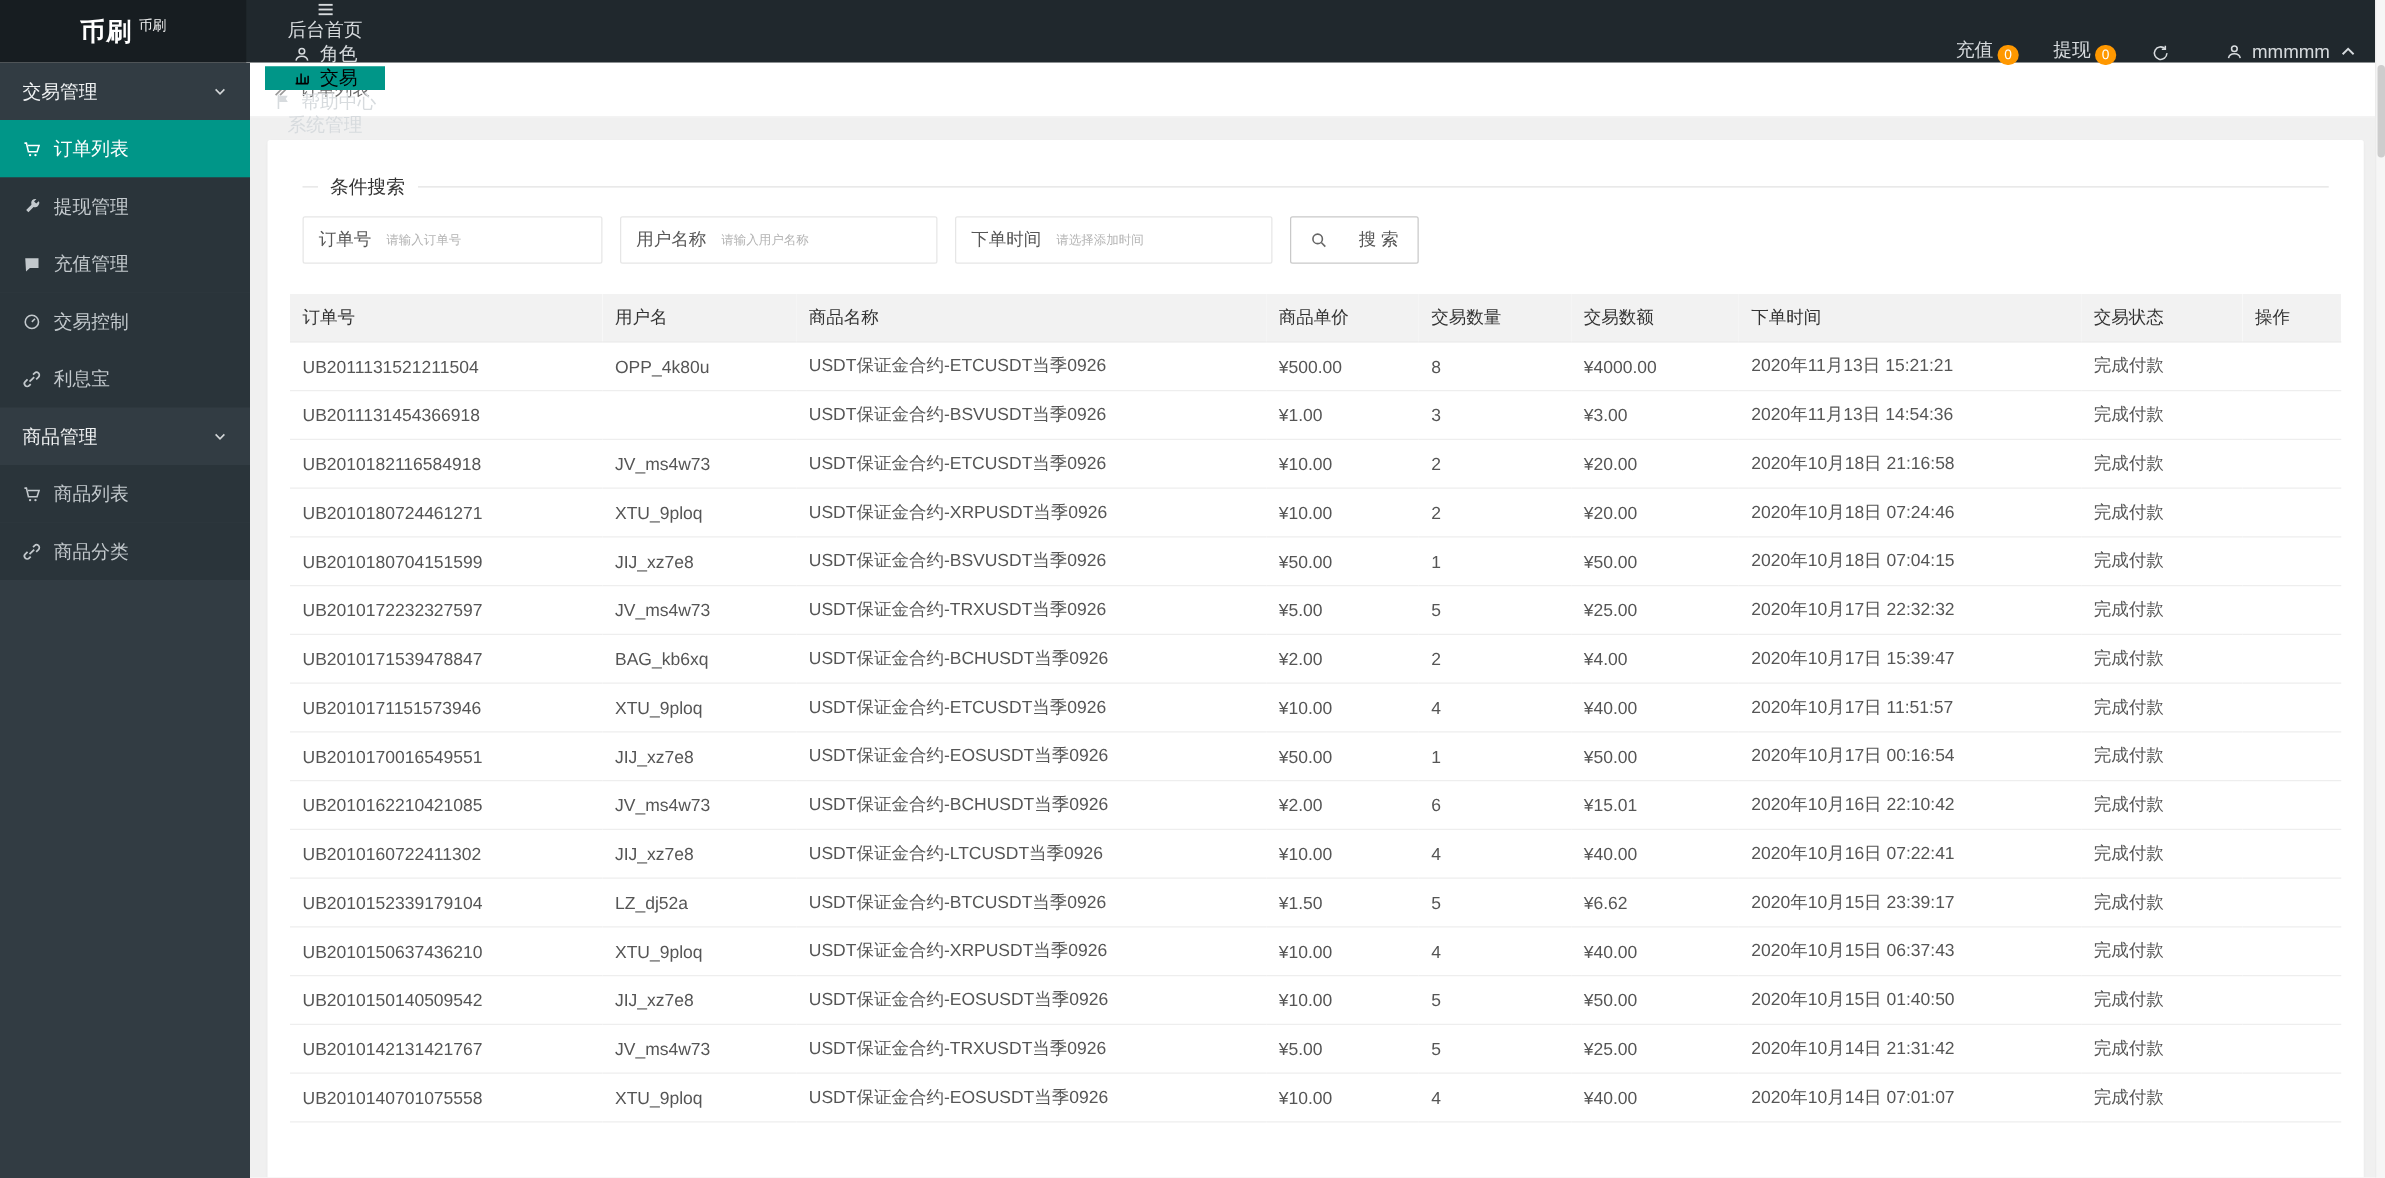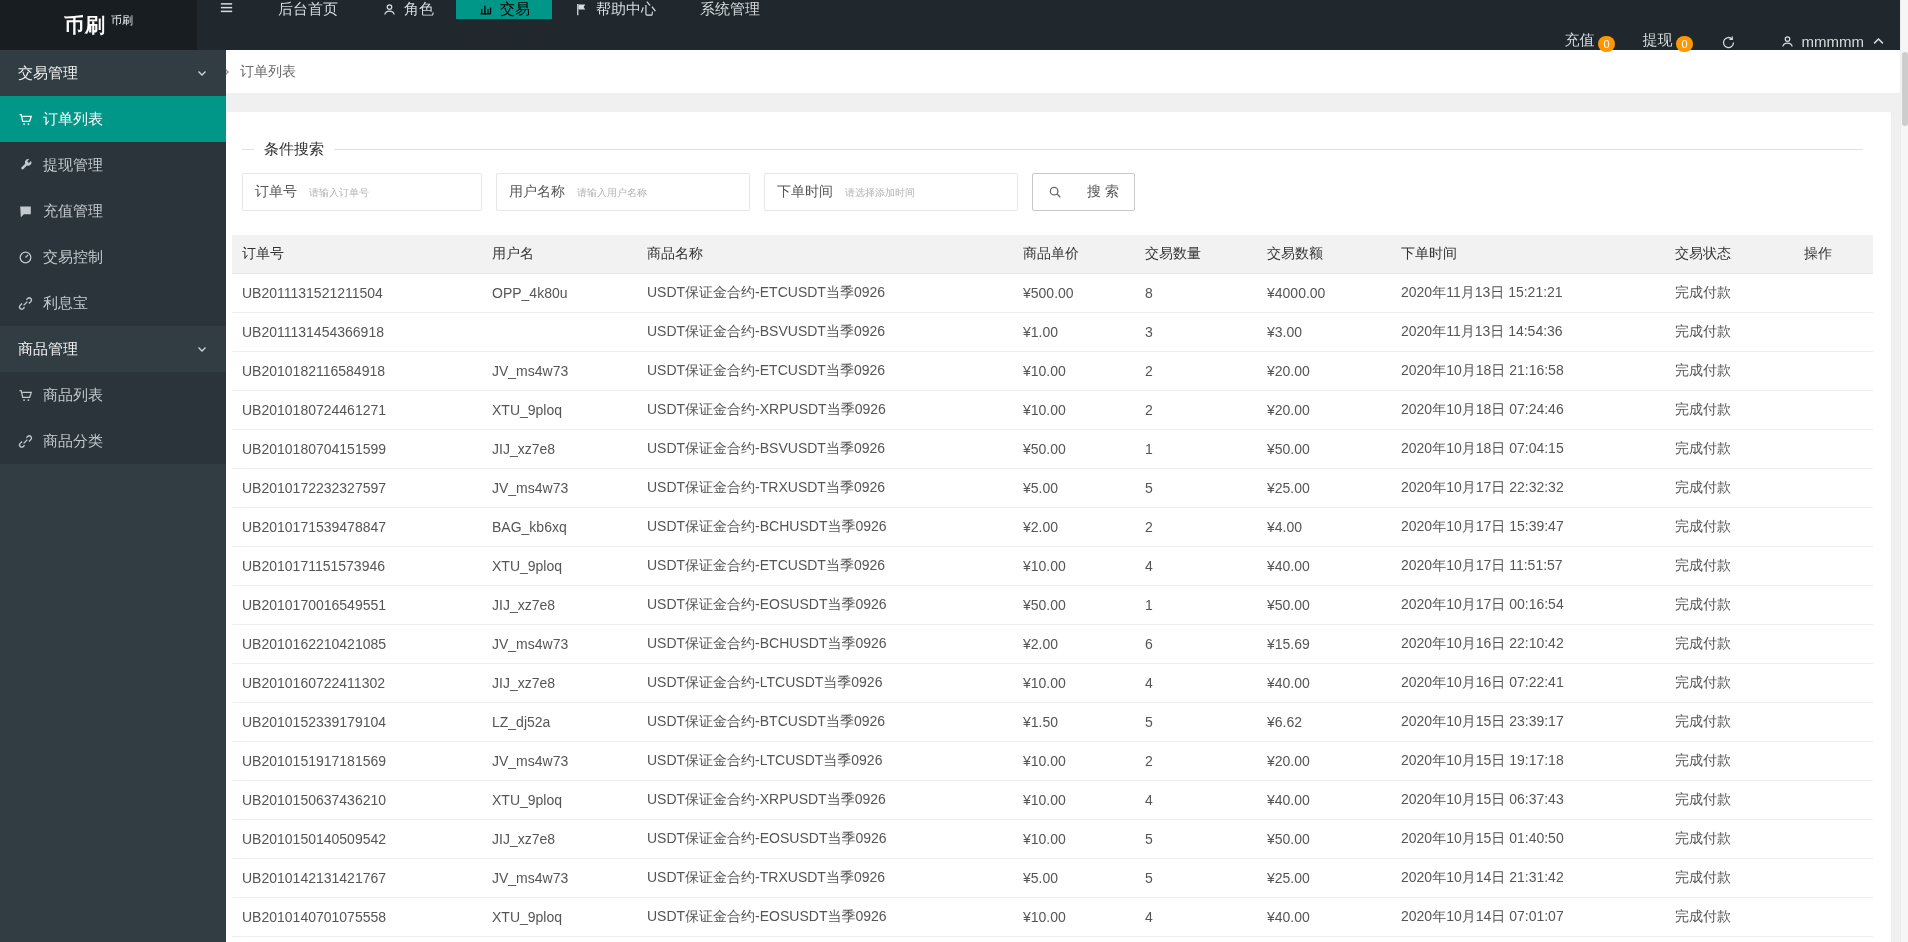--- a/index.html
+++ b/index.html
@@ -26,41 +26,41 @@
     background:var(--topbar-bg); color:#d7dbde;
     display:flex; align-items:stretch; z-index:10;
   }
   .logo{
     width:197px; background:var(--logo-bg); color:#fff;
     display:flex; align-items:center; justify-content:center;
     flex:0 0 197px; cursor:pointer;
   }
   .logo-main{ font-size:20px; font-weight:bold; letter-spacing:1px; }
   .logo-sub{ font-size:11px; margin-left:5px; transform:translateY(-5px); opacity:.95; }
-  .nav-left{ display:flex; align-items:flex-start; }
+  .nav-left{ display:flex; align-items:center;flex-direction:column; }
   .nav-right{ display:flex; align-items:flex-end; margin-left:auto; }
   .nav-item{
     display:flex; align-items:center; gap:7px;
     padding:0 22px; font-size:15px; color:#d7dbde;
     cursor:pointer; text-decoration:none; position:relative;
   }
   .nav-item.active{ background:var(--accent); color:#000000; }
   .nav-item svg{ width:15px; height:15px; display:block; }
   .badge-item{ padding-right:26px; }
   .badge{
     position:absolute; top:5px; right:6px;
     background:var(--badge); color:#fff;
     font-size:11px; line-height:16px; min-width:16px;
     padding:0 5px; border-radius:9px; text-align:center;
   }
   .caret-up{ width:11px; height:11px; }
 
   
   .sidebar{
-    position:fixed; top:50px; left:0; bottom:0; width:226px;
+    position:fixed; top:50px; left:0; bottom:0; width:200px;
     background:var(--sidebar-bg); z-index:9;
   }
   .side-group-title{
     height:46px; display:flex; align-items:center;
     padding:0 18px; color:#f0f2f3; font-size:15px; cursor:pointer;
   }
   .side-group-title .chev{ margin-left:auto; width:12px; height:12px; opacity:.85; }
   .side-item{
     height:46px; display:flex; align-items:center; gap:10px;
     padding:0 18px; color:#c3c9cd; font-size:15px;
@@ -449,21 +449,21 @@
               <td>2020年10月17日 00:16:54</td>
               <td>完成付款</td>
               <td></td>
             </tr>
             <tr>
               <td>UB2010162210421085</td>
               <td>JV_ms4w73</td>
               <td>USDT保证金合约-BCHUSDT当季0926</td>
               <td>¥2.00</td>
               <td>6</td>
-              <td>¥15.69</td>
+              <td>¥15.01</td>
               <td>2020年10月16日 22:10:42</td>
               <td>完成付款</td>
               <td></td>
             </tr>
             <tr>
               <td>UB2010160722411302</td>
               <td>JIJ_xz7e8</td>
               <td>USDT保证金合约-LTCUSDT当季0926</td>
               <td>¥10.00</td>
               <td>4</td>
@@ -477,31 +477,20 @@
               <td>LZ_dj52a</td>
               <td>USDT保证金合约-BTCUSDT当季0926</td>
               <td>¥1.50</td>
               <td>5</td>
               <td>¥6.62</td>
               <td>2020年10月15日 23:39:17</td>
               <td>完成付款</td>
               <td></td>
             </tr>
             <tr>
-              <td>UB2010151917181569</td>
-              <td>JV_ms4w73</td>
-              <td>USDT保证金合约-LTCUSDT当季0926</td>
-              <td>¥10.00</td>
-              <td>2</td>
-              <td>¥20.00</td>
-              <td>2020年10月15日 19:17:18</td>
-              <td>完成付款</td>
-              <td></td>
-            </tr>
-            <tr>
               <td>UB2010150637436210</td>
               <td>XTU_9ploq</td>
               <td>USDT保证金合约-XRPUSDT当季0926</td>
               <td>¥10.00</td>
               <td>4</td>
               <td>¥40.00</td>
               <td>2020年10月15日 06:37:43</td>
               <td>完成付款</td>
               <td></td>
             </tr>

